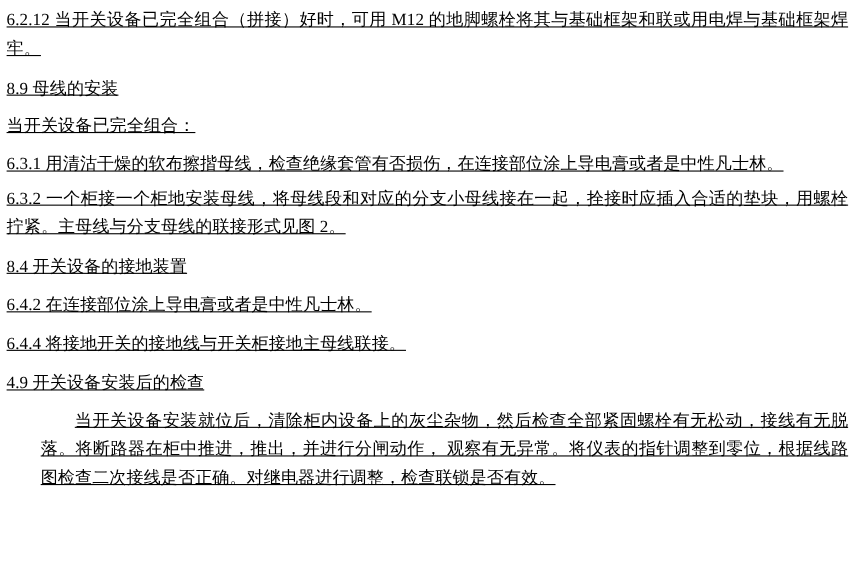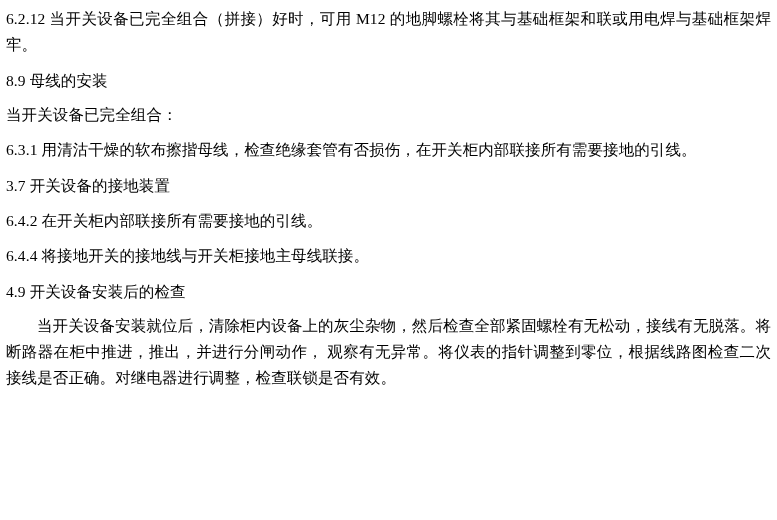--- a/index.html
+++ b/index.html
@@ -13,57 +13,60 @@
     font-family: "Liberation Serif", "DejaVu Serif", serif;
     color: #000000;
     overflow: hidden;
   }
   .page {
     width: 777px;
     height: 424px;
     box-sizing: border-box;
     padding: 6px 6px 0 6px;
     position: relative;
+    text-decoration: underline;
   }
   .para {
     font-size: 15.5px;
     line-height: 26px;
     margin: 0 0 5px 0;
     text-align: justify;
     text-justify: inter-ideograph;
     letter-spacing: 0.1px;
   }
   .para.heading {
     margin: 10px 0 8px 0;
   }
   .para.spaced-top {
     margin-top: 9px;
   }
   .indent {
     text-indent: 2em;
+    margin-left: 31px;
   }
 </style>
 </head>
 <body>
 
 <div class="page">
 
   <p class="para">6.2.12  当开关设备已完全组合（拼接）好时，可用 M12 的地脚螺栓将其与基础框架和联或用电焊与基础框架焊牢。</p>
 
   <p class="para heading">8.9  母线的安装</p>
 
   <p class="para">当开关设备已完全组合：</p>
 
-  <p class="para spaced-top">6.3.1  用清沽干燥的软布擦揩母线，检查绝缘套管有否损伤，在开关柜内部联接所有需要接地的引线。</p>
+  <p class="para spaced-top">6.3.1  用清沽干燥的软布擦揩母线，检查绝缘套管有否损伤，在连接部位涂上导电膏或者是中性凡士林。</p>
+
+  <p class="para">6.3.2  一个柜接一个柜地安装母线，将母线段和对应的分支小母线接在一起，拴接时应插入合适的垫块，用螺栓拧紧。主母线与分支母线的联接形式见图 2。</p>
+
+  <p class="para heading">8.4  开关设备的接地装置</p>
 
 
-  <p class="para heading">3.7  开关设备的接地装置</p>
-
-
-  <p class="para spaced-top">6.4.2  在开关柜内部联接所有需要接地的引线。</p>
+  <p class="para spaced-top">6.4.2  在连接部位涂上导电膏或者是中性凡士林。</p>
 
 
   <p class="para spaced-top">6.4.4  将接地开关的接地线与开关柜接地主母线联接。</p>
 
   <p class="para heading">4.9  开关设备安装后的检查</p>
 
   <p class="para indent">当开关设备安装就位后，清除柜内设备上的灰尘杂物，然后检查全部紧固螺栓有无松动，接线有无脱落。将断路器在柜中推进，推出，并进行分闸动作， 观察有无异常。将仪表的指针调整到零位，根据线路图检查二次接线是否正确。对继电器进行调整，检查联锁是否有效。</p>
 
 </div>
 

